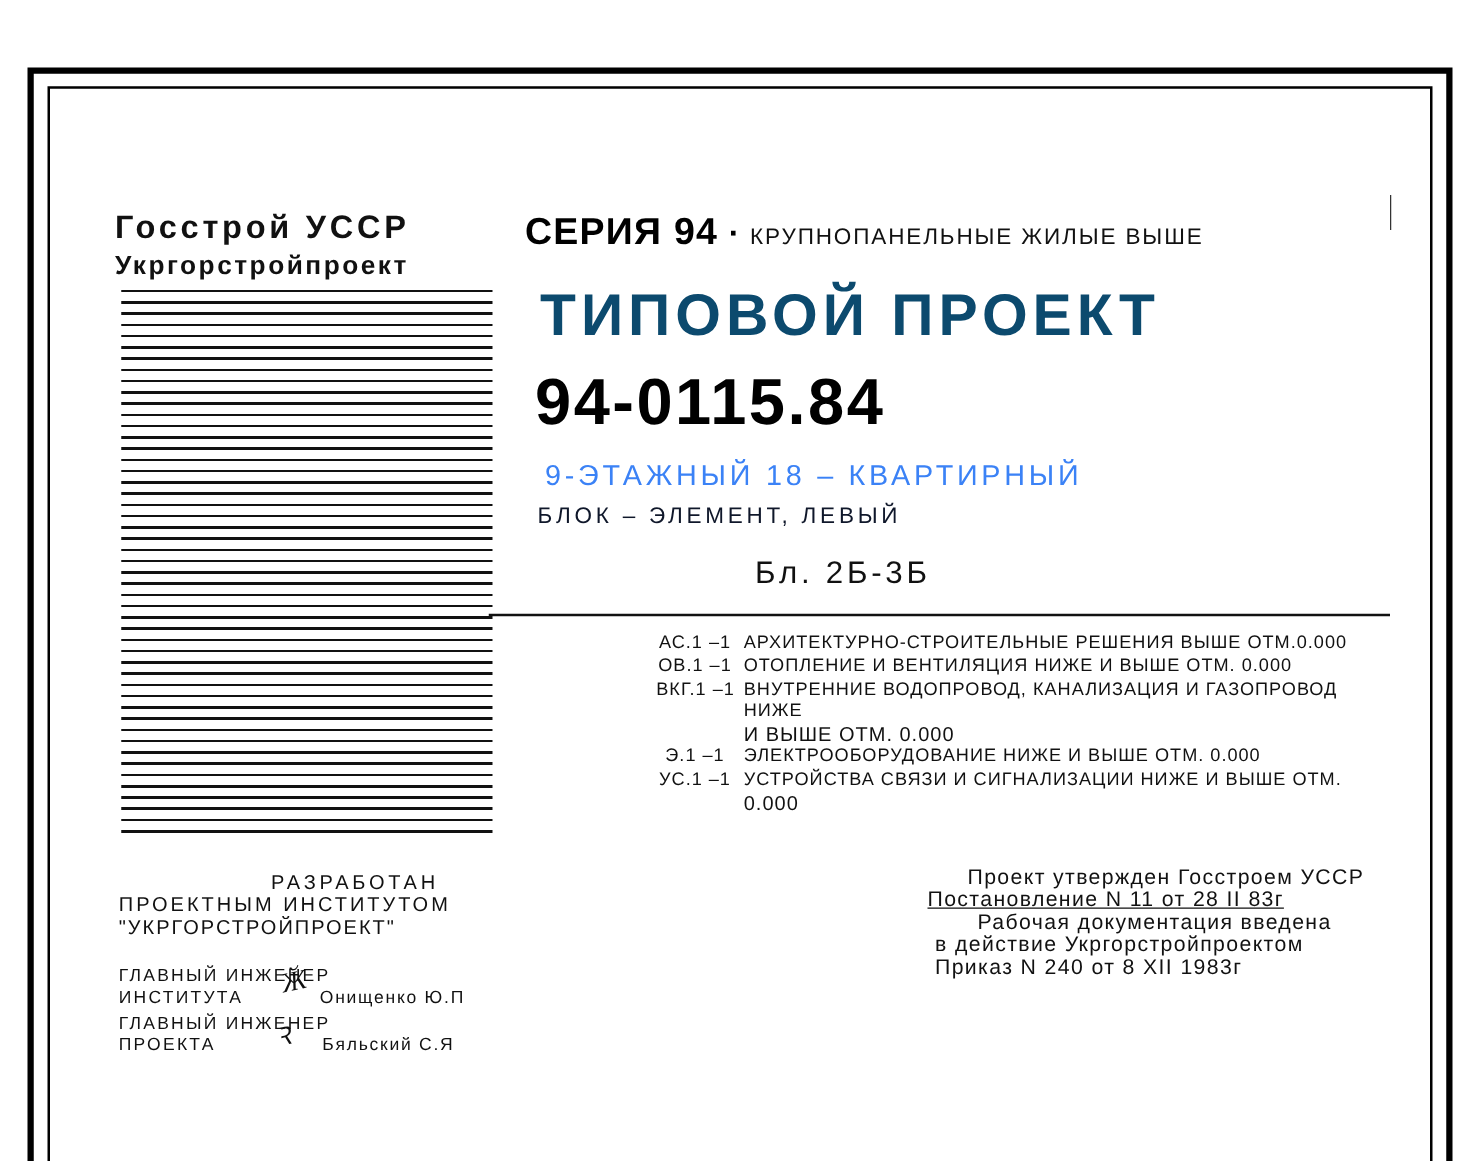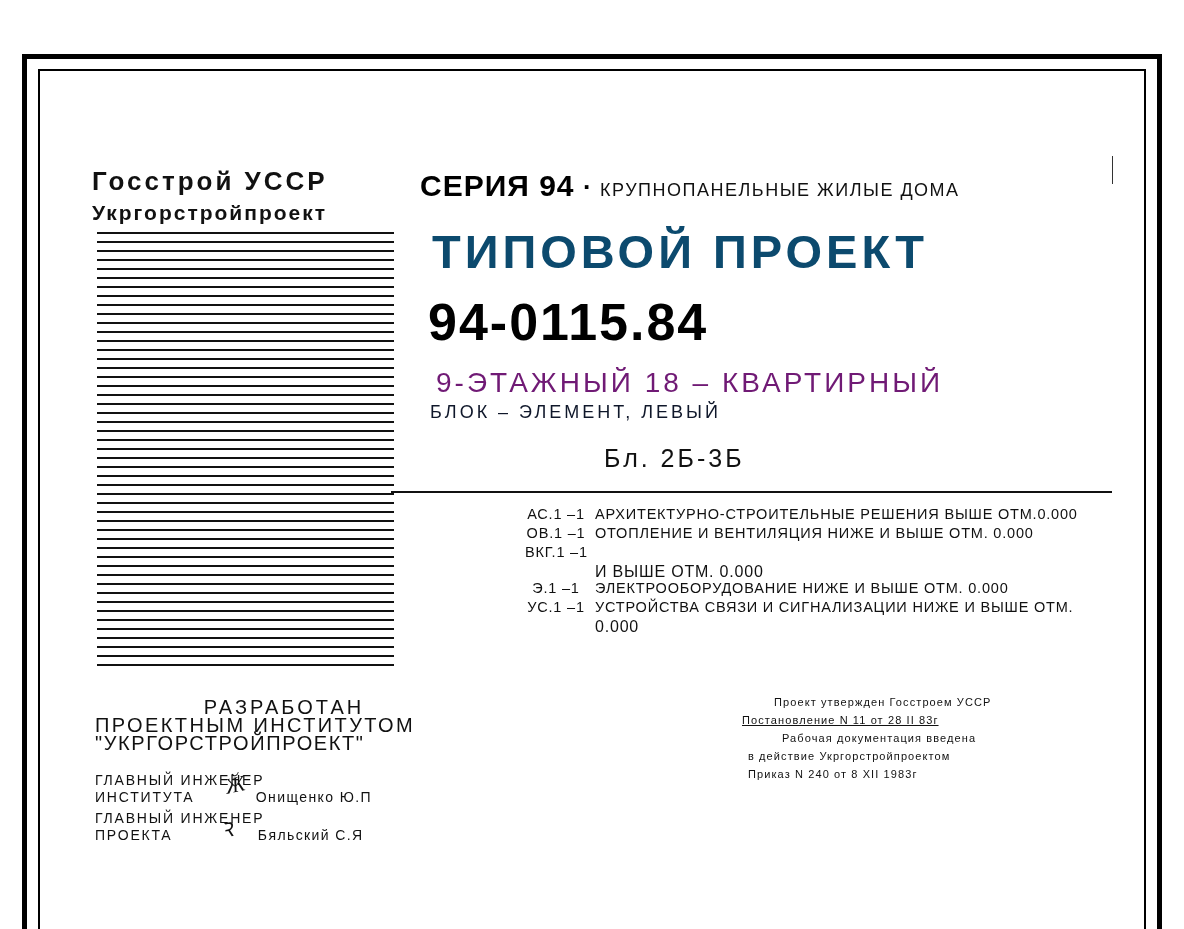--- a/index.html
+++ b/index.html
@@ -123,23 +123,23 @@
     font-size: 52px;
     font-weight: bold;
     letter-spacing: 2px;
     color: #000;
     white-space: nowrap;
   }
   .desc1 {
     position: absolute;
     left: 436px;
     top: 331px;
-    font-size: 28px;
-    letter-spacing: 3px;
-    color: #701a75;
+    font-size: 23px;
+    letter-spacing: 3px;
+    color: #3b82f6;
     white-space: nowrap;
     text-align: right;
   }
   .desc2 {
     position: absolute;
     left: 430px;
     top: 366px;
     font-size: 18px;
     letter-spacing: 3px;
     color: #0f172a;
@@ -197,21 +197,21 @@
     color: #111;
     line-height: 17px;
   }
 
   
   .dev-block {
     position: absolute;
     left: 95px;
     top: 662px;
     width: 350px;
-    font-size: 20px;
+    font-size: 16px;
     letter-spacing: 1.6px;
     color: #111;
     line-height: 18px;
   }
   .dev-title {
     text-align: center;
     letter-spacing: 3px;
     padding-left: 28px;
   }
   .dev-line2 {
@@ -249,21 +249,21 @@
     color: #111;
     transform: rotate(-12deg);
   }
 
   
   .approve {
     position: absolute;
     left: 742px;
     top: 657px;
     width: 360px;
-    font-size: 11px;
+    font-size: 17px;
     letter-spacing: 1.1px;
     color: #111;
     line-height: 18px;
   }
   .approve .r1 { margin-left: 32px; }
   .approve .r2 { margin-left: 0px; text-decoration: underline; }
   .approve .r3 { margin-left: 40px; }
   .approve .r4 { margin-left: 6px; }
   .approve .r5 { margin-left: 6px; }
 
@@ -289,21 +289,21 @@
 
   <div class="left-col">
     <div class="gosstroy">Госстрой УССР</div>
     <div class="ukrgor">Укргорстройпроект</div>
   </div>
   <div class="hatch"></div>
 
   <div class="series-line">
     <span class="series-strong">СЕРИЯ 94</span>
     <span class="series-dot">·</span>
-    <span class="series-sub">КРУПНОПАНЕЛЬНЫЕ ЖИЛЫЕ ДОМА</span>
+    <span class="series-sub">КРУПНОПАНЕЛЬНЫЕ ЖИЛЫЕ ВЫШЕ</span>
   </div>
 
   <div class="typ-proj">ТИПОВОЙ ПРОЕКТ</div>
   <div class="proj-number">94-0115.84</div>
   <div class="desc1">9-ЭТАЖНЫЙ   18 – КВАРТИРНЫЙ</div>
   <div class="desc2">БЛОК – ЭЛЕМЕНТ, ЛЕВЫЙ</div>
   <div class="bl-line">Бл.  2Б-3Б</div>
 
   <div class="divider"></div>
 
@@ -311,20 +311,21 @@
     <div class="part-row">
       <div class="part-code">АС.1 –1</div>
       <div class="part-text">АРХИТЕКТУРНО-СТРОИТЕЛЬНЫЕ РЕШЕНИЯ ВЫШЕ ОТМ.0.000</div>
     </div>
     <div class="part-row">
       <div class="part-code">ОВ.1 –1</div>
       <div class="part-text">ОТОПЛЕНИЕ И ВЕНТИЛЯЦИЯ НИЖЕ И ВЫШЕ ОТМ. 0.000</div>
     </div>
     <div class="part-row">
       <div class="part-code">ВКГ.1 –1</div>
+      <div class="part-text">ВНУТРЕННИЕ ВОДОПРОВОД, КАНАЛИЗАЦИЯ И ГАЗОПРОВОД НИЖЕ</div>
     </div>
     <div class="part-cont">И ВЫШЕ ОТМ. 0.000</div>
     <div class="part-row">
       <div class="part-code">Э.1 –1</div>
       <div class="part-text">ЭЛЕКТРООБОРУДОВАНИЕ НИЖЕ И ВЫШЕ ОТМ. 0.000</div>
     </div>
     <div class="part-row">
       <div class="part-code">УС.1 –1</div>
       <div class="part-text">УСТРОЙСТВА СВЯЗИ И СИГНАЛИЗАЦИИ НИЖЕ И ВЫШЕ  ОТМ.</div>
     </div>

